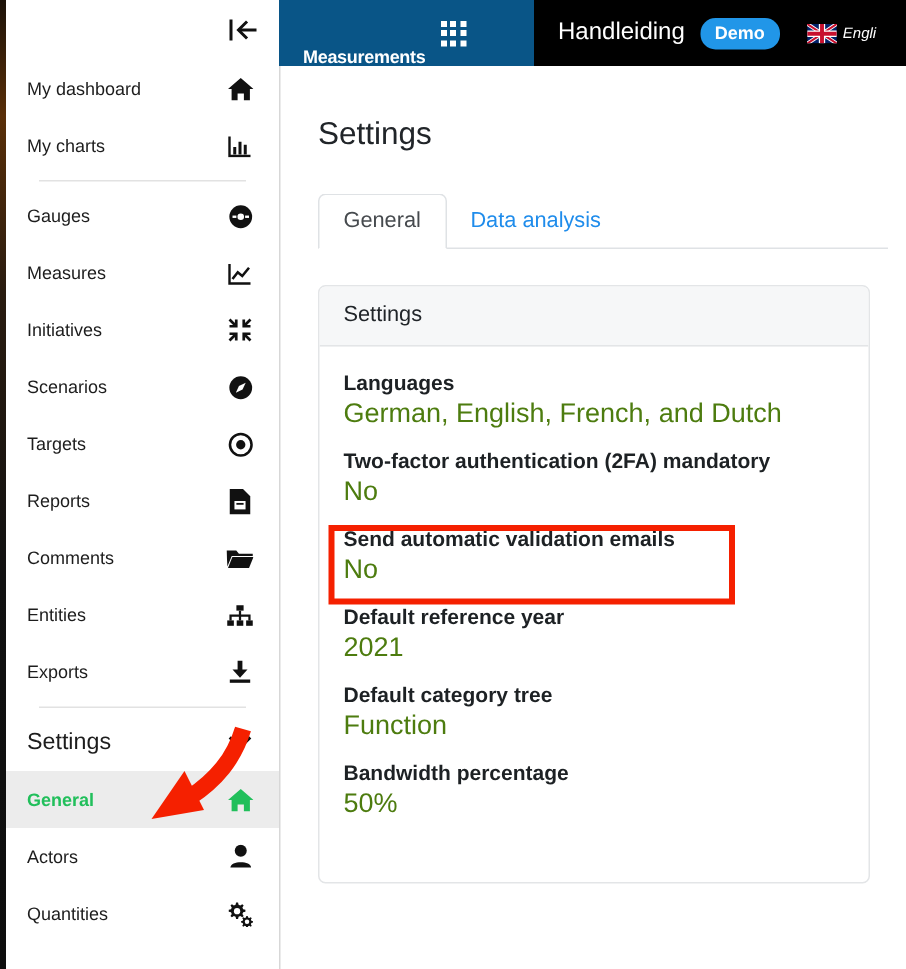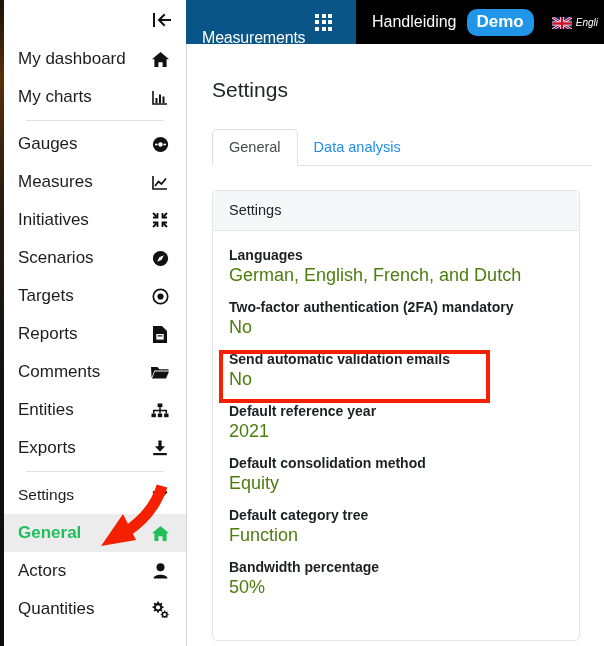--- a/index.html
+++ b/index.html
@@ -36,22 +36,22 @@
   #brand-block {
     background: #095587;
     width: 170px;
     display: flex;
     align-items: center;
     padding-left: 16px;
     box-sizing: border-box;
   }
   #brand-title {
     color: #ffffff;
-    font-size: 16px;
-    font-weight: normal;
+    font-size: 12px;
+    font-weight: bold;
     letter-spacing: -0.2px;
     white-space: nowrap;
     margin-top: 32px;
   }
   #grid-icon {
     margin-left: 10px;
     display: grid;
     grid-template-columns: repeat(3, 4px);
     grid-template-rows: repeat(3, 4px);
     gap: 2.5px;
@@ -72,21 +72,21 @@
   }
   #handleiding-link {
     color: #ffffff;
     font-size: 16px;
     white-space: nowrap;
   }
   #demo-badge {
     margin-left: 10px;
     background: #2196e8;
     color: #ffffff;
-    font-size: 17px;
+    font-size: 12px;
     font-weight: bold;
     border-radius: 10px;
     padding: 3px 10px 4px 10px;
     white-space: nowrap;
   }
   #lang-group {
     margin-left: 18px;
     display: flex;
     align-items: center;
     white-space: nowrap;
@@ -131,21 +131,21 @@
   .nav-item {
     height: 38px;
     display: flex;
     align-items: center;
     padding: 0 16px 0 14px;
     box-sizing: border-box;
     cursor: pointer;
   }
   .nav-item .nav-label {
     flex: 1;
-    font-size: 17px;
+    font-size: 12px;
     color: #1d1d1d;
     white-space: nowrap;
   }
   .nav-item .nav-icon {
     width: 20px;
     height: 20px;
     display: flex;
     align-items: center;
     justify-content: center;
     color: #111111;
@@ -512,24 +512,20 @@
       <div class="setting-row">
         <div class="setting-key">Send automatic validation emails</div>
         <div class="setting-val">No</div>
       </div>
 
       <div class="setting-row">
         <div class="setting-key">Default reference year</div>
         <div class="setting-val">2021</div>
       </div>
 
-      <div class="setting-row">
-        <div class="setting-key">Default consolidation method</div>
-        <div class="setting-val">Equity</div>
-      </div>
 
       <div class="setting-row">
         <div class="setting-key">Default category tree</div>
         <div class="setting-val">Function</div>
       </div>
 
       <div class="setting-row">
         <div class="setting-key">Bandwidth percentage</div>
         <div class="setting-val">50%</div>
       </div>

